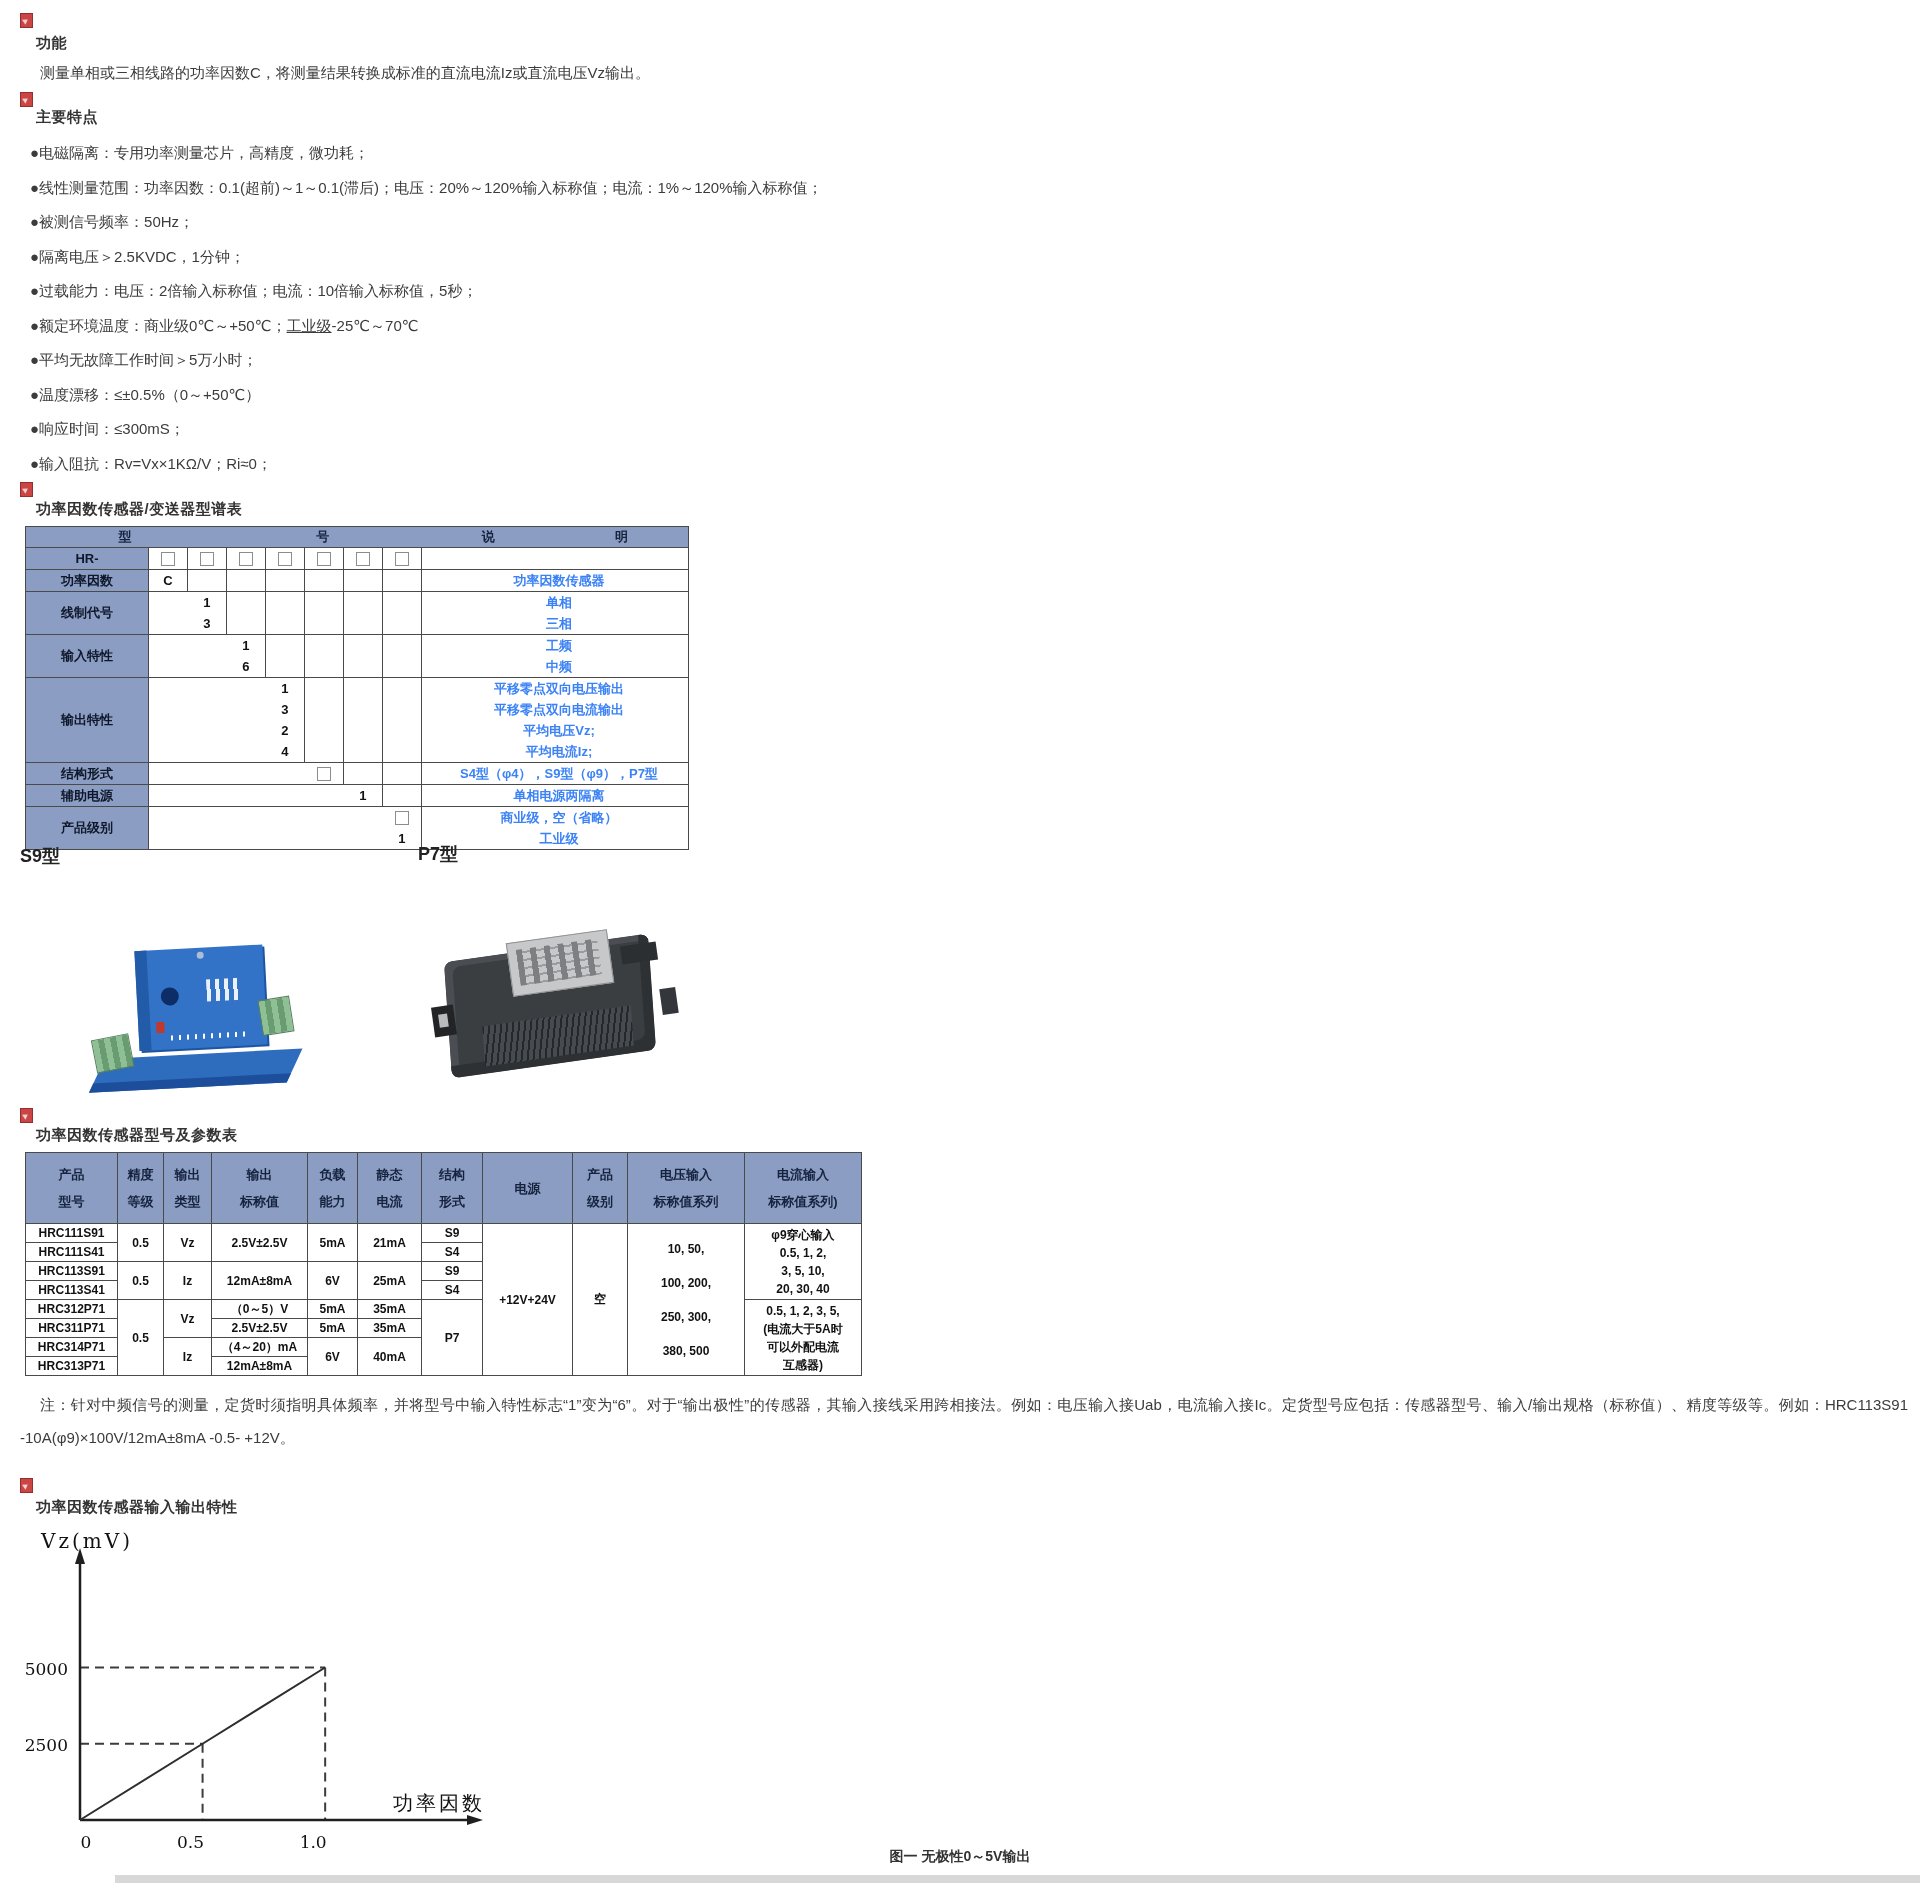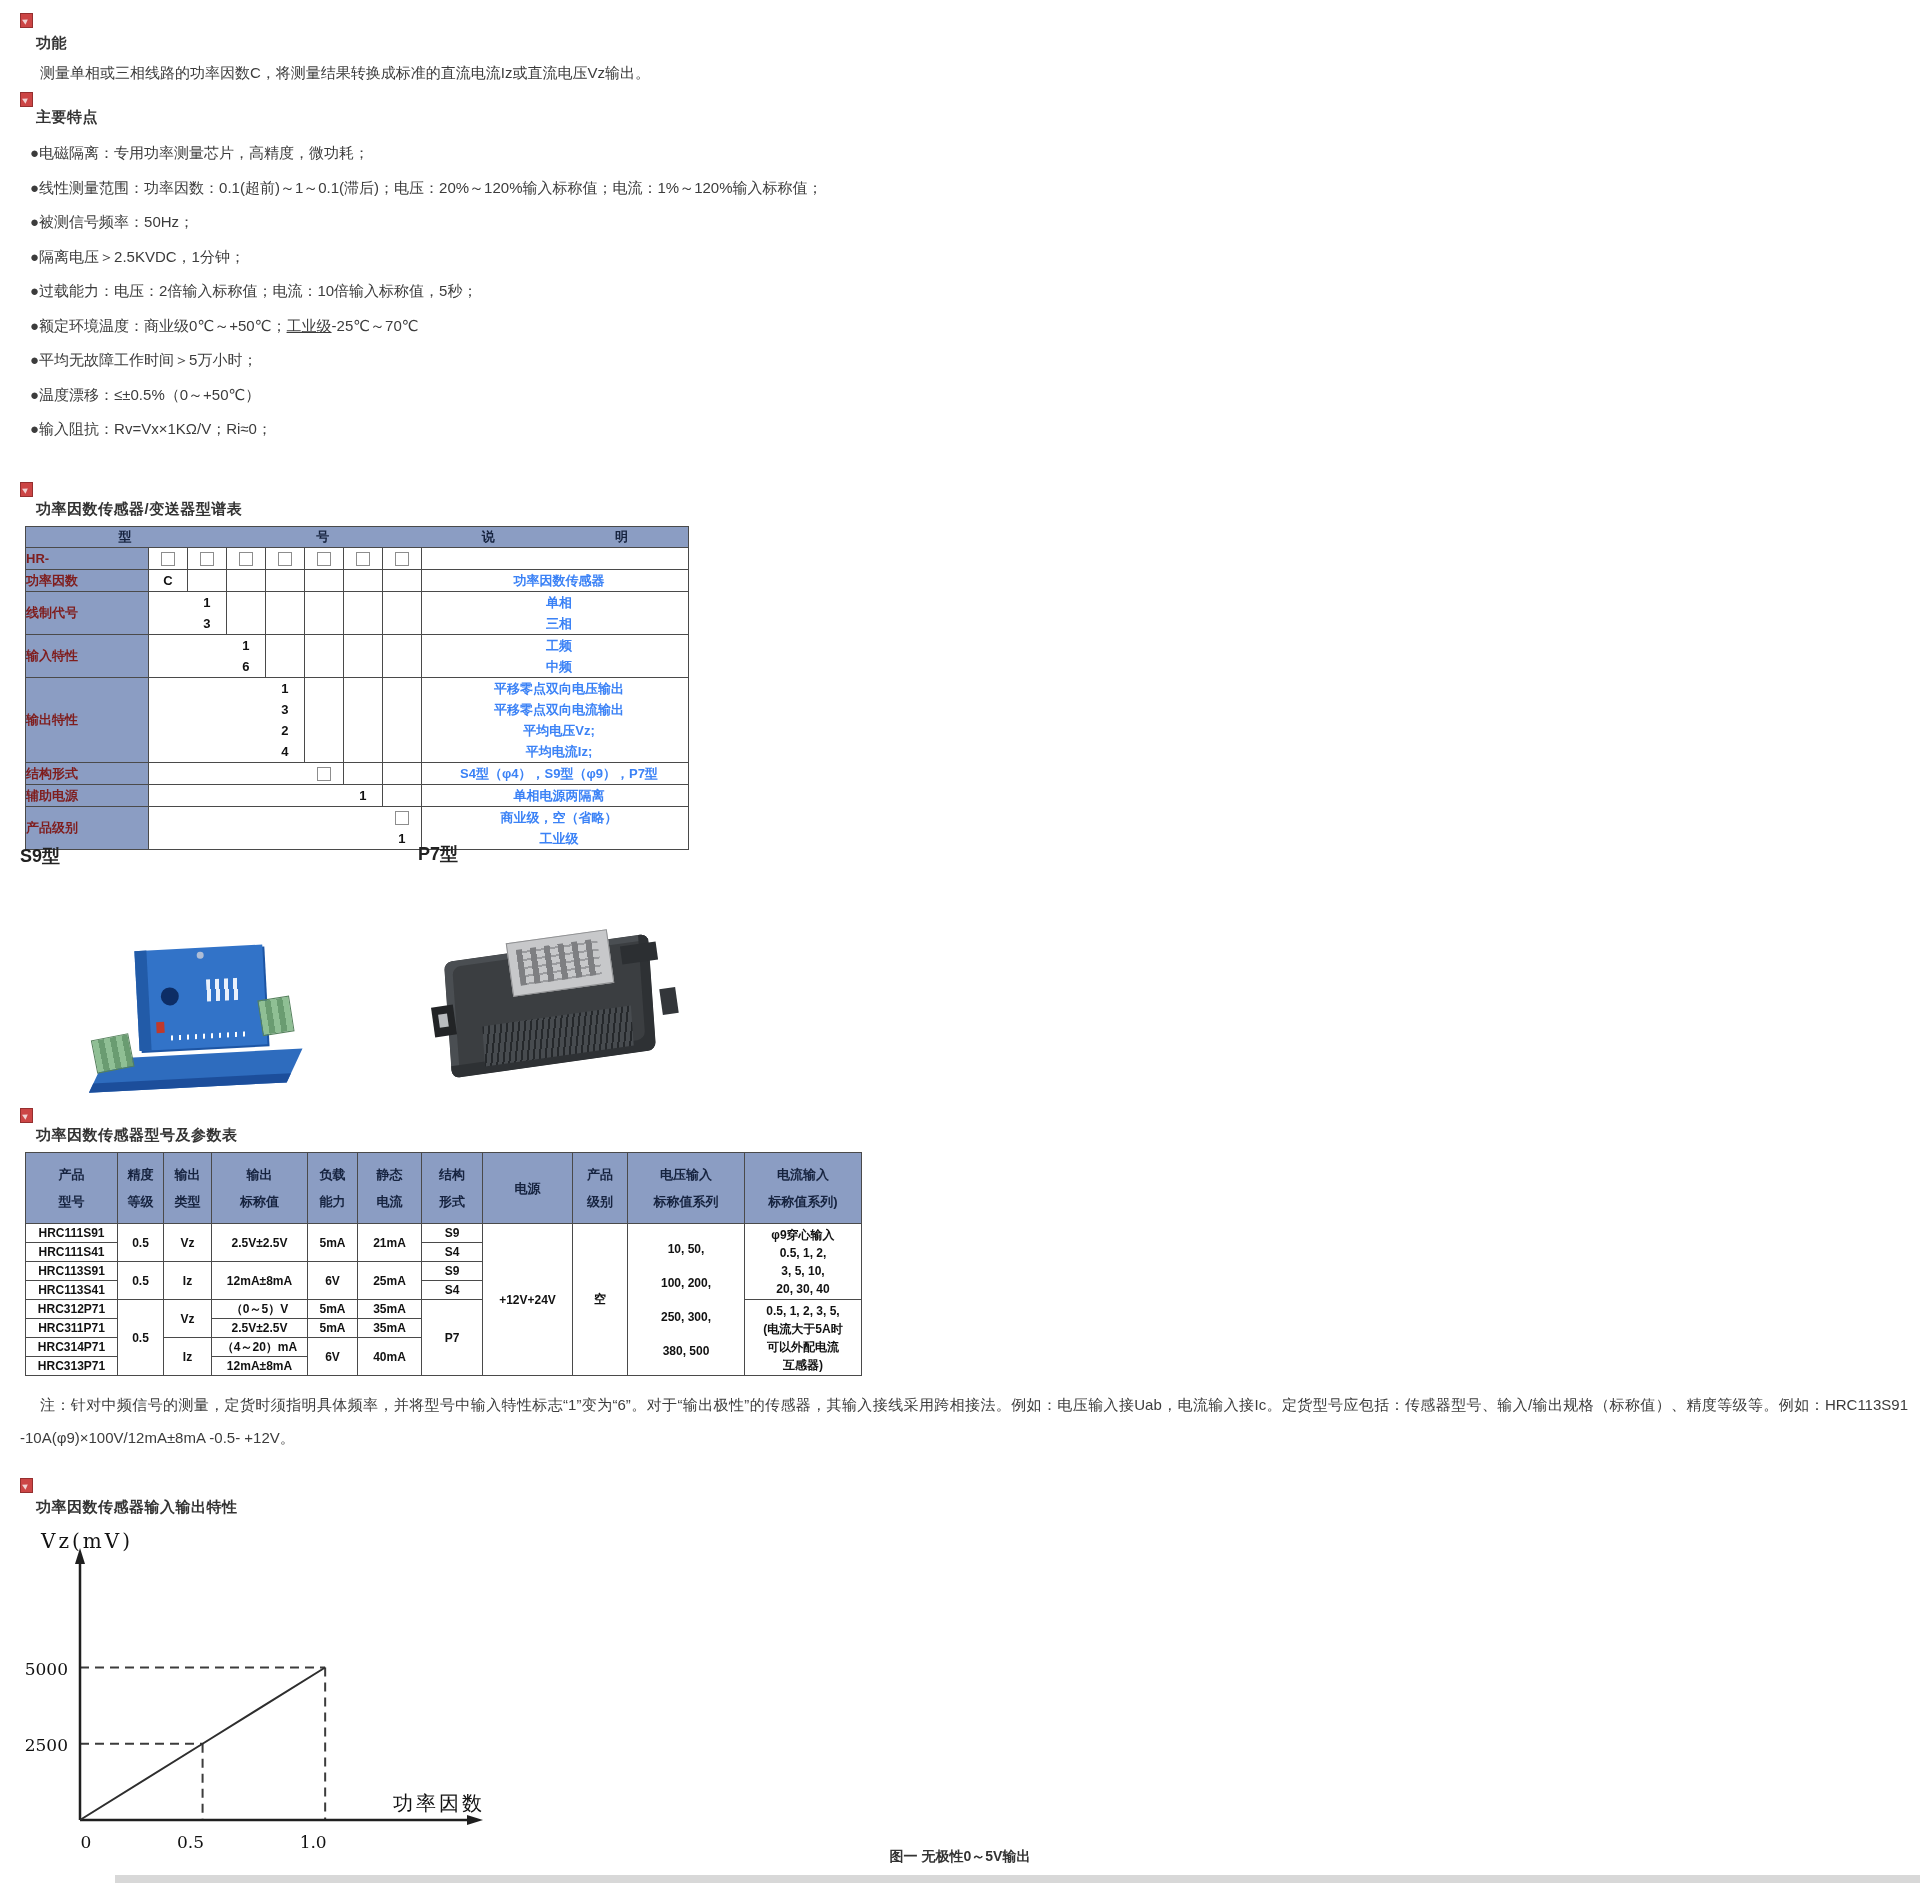--- a/index.html
+++ b/index.html
@@ -18,22 +18,22 @@
   .bullet{height:34.5px;line-height:34.5px;font-size:15px;color:#3c3c3c;white-space:nowrap;}
   .bullet .u{text-decoration:underline;}
 
   
   table.spec{position:absolute;left:25px;top:526px;width:663px;border-collapse:collapse;
              table-layout:fixed;border:1px solid #4a4a4a;}
   table.spec td{padding:0;height:21px;font-size:13px;vertical-align:middle;}
   table.spec tr.gs>td{border-top:1px solid #4a4a4a;}
   table.spec td.th{background:#8b9dc3;height:20px;}
   table.spec .spread{display:flex;justify-content:space-around;font-weight:bold;color:#16233f;}
-  table.spec td.lab{background:#8b9dc3;border-right:1px solid #4a4a4a;
-                    font-weight:bold;color:#7f1d1d;}
+  table.spec td.lab{background:#8b9dc3;border-right:1px solid #4a4a4a;text-align:center;
+                    font-weight:bold;color:#0f172a;}
   table.spec td.code{text-align:center;font-weight:bold;color:#111;}
   table.spec td.br{border-right:1px solid #4a4a4a;}
   table.spec td.desc{padding-left:8px;font-weight:bold;color:#3b82f6;text-align:center;}
   .cb{display:inline-block;width:12px;height:12px;border:1px solid #8d8d8d;background:#fff;vertical-align:middle;}
 
   
   .prod-label{position:absolute;font-size:18px;color:#222;font-weight:600;}
   .prod{position:absolute;}
   
   #s9{left:92px;top:946px;width:210px;height:145px;transform:rotate(-3deg);}
@@ -108,20 +108,21 @@
 <div class="sec-title" style="left:20px;top:108px;">主要特点</div>
 <div class="bullets">
   <div class="bullet">●电磁隔离：专用功率测量芯片，高精度，微功耗；</div>
   <div class="bullet">●线性测量范围：功率因数：0.1(超前)～1～0.1(滞后)；电压：20%～120%输入标称值；电流：1%～120%输入标称值；</div>
   <div class="bullet">●被测信号频率：50Hz；</div>
   <div class="bullet">●隔离电压＞2.5KVDC，1分钟；</div>
   <div class="bullet">●过载能力：电压：2倍输入标称值；电流：10倍输入标称值，5秒；</div>
   <div class="bullet"><span>●额定环境温度：商业级0℃～+50℃；</span><span class="u">工业级</span><span>-25℃～70℃</span></div>
   <div class="bullet">●平均无故障工作时间＞5万小时；</div>
   <div class="bullet">●温度漂移：≤±0.5%（0～+50℃）</div>
+  <div class="bullet">●响应时间：≤300mS；</div>
   <div class="bullet">●输入阻抗：Rv=Vx×1KΩ/V；Ri≈0；</div>
 </div>
 
 <div class="anchor-icon" style="left:20px;top:482px;"></div>
 <div class="sec-title" style="left:20px;top:500px;">功率因数传感器/变送器型谱表</div>
 
 <table class="spec">
   <colgroup>
     <col style="width:123px">
       <col style="width:39px">

